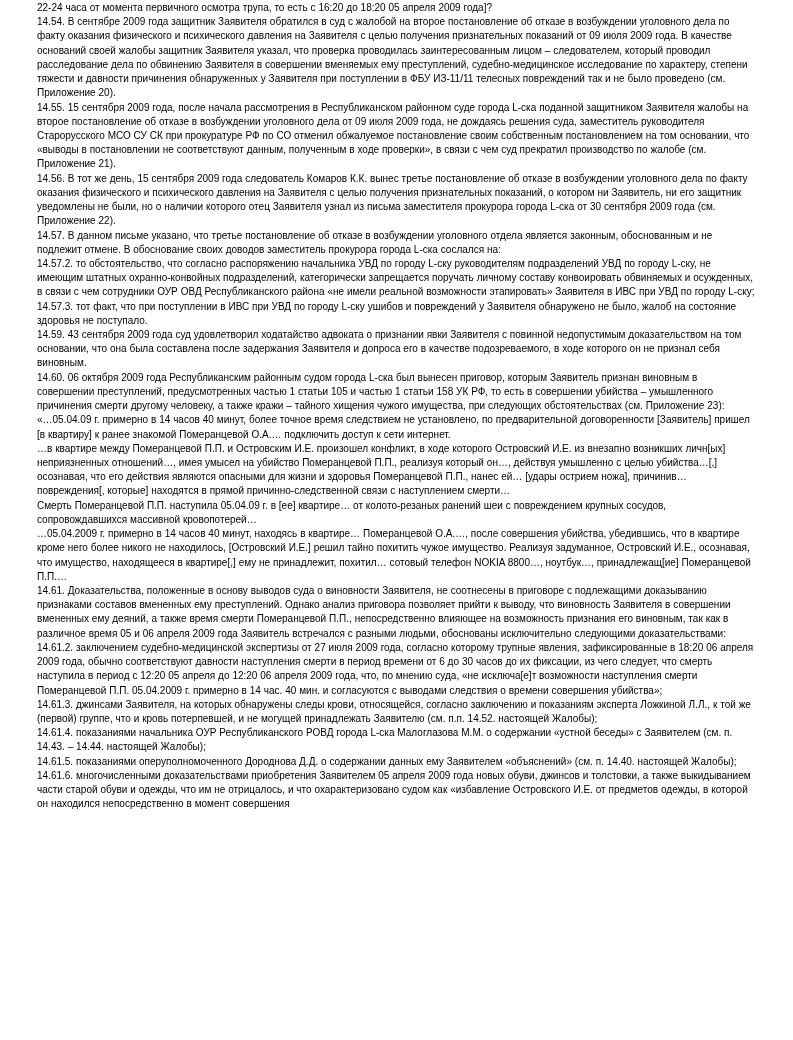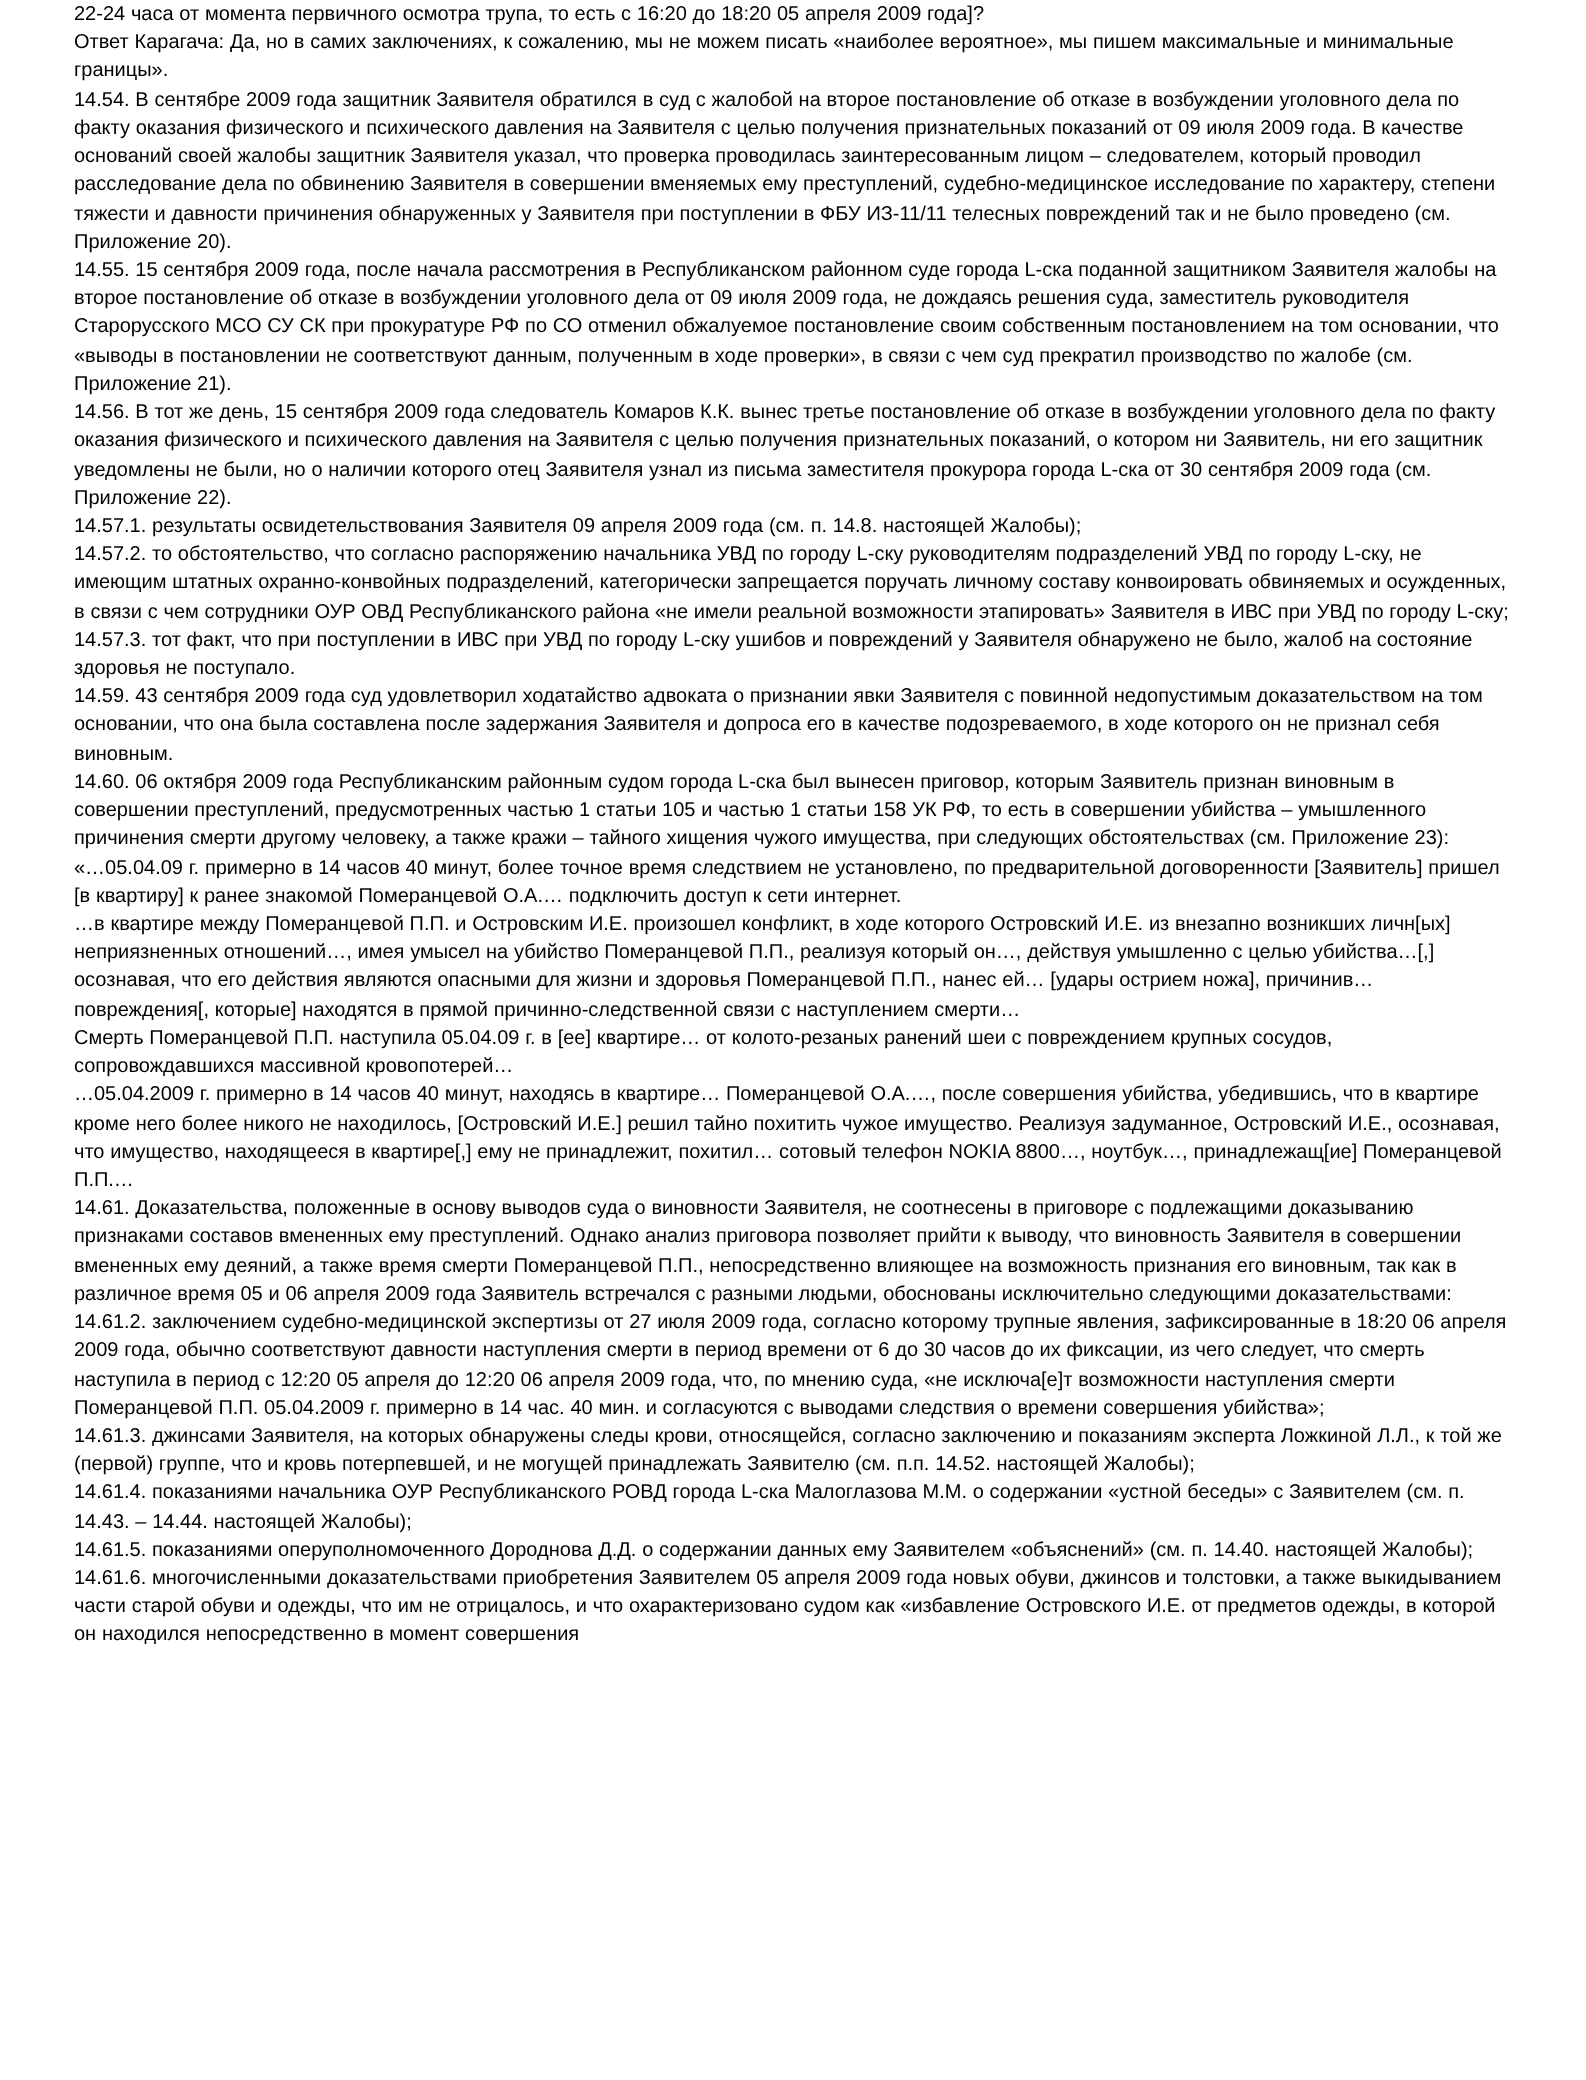--- a/index.html
+++ b/index.html
@@ -38,25 +38,24 @@
     font-weight: 400;
     -webkit-font-smoothing: none;
   }
 </style>
 </head>
 <body>
 
 <div class="page">
   <div class="doc-body">
     <p class="para">22-24 часа от момента первичного осмотра трупа, то есть с 16:20 до 18:20 05 апреля 2009 года]?</p>
-    <p class="para">Ответ Карагача: Да, но в самих заключениях, к сожалению, мы не можем писать «наиболее вероятное», мы пишем максимальные и минимальные границы».</p>
     <p class="para">14.54. В сентябре 2009 года защитник Заявителя обратился в суд с жалобой на второе постановление об отказе в возбуждении уголовного дела по факту оказания физического и психического давления на Заявителя с целью получения признательных показаний от 09 июля 2009 года. В качестве оснований своей жалобы защитник Заявителя указал, что проверка проводилась заинтересованным лицом – следователем, который проводил расследование дела по обвинению Заявителя в совершении вменяемых ему преступлений, судебно-медицинское исследование по характеру, степени тяжести и давности причинения обнаруженных у Заявителя при поступлении в ФБУ ИЗ-11/11 телесных повреждений так и не было проведено (см. Приложение 20).</p>
     <p class="para">14.55. 15 сентября 2009 года, после начала рассмотрения в Республиканском районном суде города L-ска поданной защитником Заявителя жалобы на второе постановление об отказе в возбуждении уголовного дела от 09 июля 2009 года, не дождаясь решения суда, заместитель руководителя Старорусского МСО СУ СК при прокуратуре РФ по СО отменил обжалуемое постановление своим собственным постановлением на том основании, что «выводы в постановлении не соответствуют данным, полученным в ходе проверки», в связи с чем суд прекратил производство по жалобе (см. Приложение 21).</p>
     <p class="para">14.56. В тот же день, 15 сентября 2009 года следователь Комаров К.К. вынес третье постановление об отказе в возбуждении уголовного дела по факту оказания физического и психического давления на Заявителя с целью получения признательных показаний, о котором ни Заявитель, ни его защитник уведомлены не были, но о наличии которого отец Заявителя узнал из письма заместителя прокурора города L-ска от 30 сентября 2009 года (см. Приложение 22).</p>
-    <p class="para">14.57.1. результаты освидетельствования Заявителя 09 апреля 2009 года (см. п. 14.8. настоящей Жалобы);</p>
+    <p class="para">14.57. В данном письме указано, что третье постановление об отказе в возбуждении уголовного отдела является законным, обоснованным и не подлежит отмене. В обоснование своих доводов заместитель прокурора города L-ска сослался на:</p>
     <p class="para">14.57.2. то обстоятельство, что согласно распоряжению начальника УВД по городу L-ску руководителям подразделений УВД по городу L-ску, не имеющим штатных охранно-конвойных подразделений, категорически запрещается поручать личному составу конвоировать обвиняемых и осужденных, в связи с чем сотрудники ОУР ОВД Республиканского района «не имели реальной возможности этапировать» Заявителя в ИВС при УВД по городу L-ску;</p>
     <p class="para">14.57.3. тот факт, что при поступлении в ИВС при УВД по городу L-ску ушибов и повреждений у Заявителя обнаружено не было, жалоб на состояние здоровья не поступало.</p>
     <p class="para">14.59. 43 сентября 2009 года суд удовлетворил ходатайство адвоката о признании явки Заявителя с повинной недопустимым доказательством на том основании, что она была составлена после задержания Заявителя и допроса его в качестве подозреваемого, в ходе которого он не признал себя виновным.</p>
     <p class="para">14.60. 06 октября 2009 года Республиканским районным судом города L-ска был вынесен приговор, которым Заявитель признан виновным в совершении преступлений, предусмотренных частью 1 статьи 105 и частью 1 статьи 158 УК РФ, то есть в совершении убийства – умышленного причинения смерти другому человеку, а также кражи – тайного хищения чужого имущества, при следующих обстоятельствах (см. Приложение 23):</p>
     <p class="para">«…05.04.09 г. примерно в 14 часов 40 минут, более точное время следствием не установлено, по предварительной договоренности [Заявитель] пришел [в квартиру] к ранее знакомой Померанцевой О.А.… подключить доступ к сети интернет.</p>
     <p class="para">…в квартире между Померанцевой П.П. и Островским И.Е. произошел конфликт, в ходе которого Островский И.Е. из внезапно возникших личн[ых] неприязненных отношений…, имея умысел на убийство Померанцевой П.П., реализуя который он…, действуя умышленно с целью убийства…[,] осознавая, что его действия являются опасными для жизни и здоровья Померанцевой П.П., нанес ей… [удары острием ножа], причинив… повреждения[, которые] находятся в прямой причинно-следственной связи с наступлением смерти…</p>
     <p class="para">Смерть Померанцевой П.П. наступила 05.04.09 г. в [ее] квартире… от колото-резаных ранений шеи с повреждением крупных сосудов, сопровождавшихся массивной кровопотерей…</p>
     <p class="para">…05.04.2009 г. примерно в 14 часов 40 минут, находясь в квартире… Померанцевой О.А.…, после совершения убийства, убедившись, что в квартире кроме него более никого не находилось, [Островский И.Е.] решил тайно похитить чужое имущество. Реализуя задуманное, Островский И.Е., осознавая, что имущество, находящееся в квартире[,] ему не принадлежит, похитил… сотовый телефон NOKIA 8800…, ноутбук…, принадлежащ[ие] Померанцевой П.П.…</p>
     <p class="para">14.61. Доказательства, положенные в основу выводов суда о виновности Заявителя, не соотнесены в приговоре с подлежащими доказыванию признаками составов вмененных ему преступлений. Однако анализ приговора позволяет прийти к выводу, что виновность Заявителя в совершении вмененных ему деяний, а также время смерти Померанцевой П.П., непосредственно влияющее на возможность признания его виновным, так как в различное время 05 и 06 апреля 2009 года Заявитель встречался с разными людьми, обоснованы исключительно следующими доказательствами:</p>
     <p class="para">14.61.2. заключением судебно-медицинской экспертизы от 27 июля 2009 года, согласно которому трупные явления, зафиксированные в 18:20 06 апреля 2009 года, обычно соответствуют давности наступления смерти в период времени от 6 до 30 часов до их фиксации, из чего следует, что смерть наступила в период с 12:20 05 апреля до 12:20 06 апреля 2009 года, что, по мнению суда, «не исключа[е]т возможности наступления смерти Померанцевой П.П. 05.04.2009 г. примерно в 14 час. 40 мин. и согласуются с выводами следствия о времени совершения убийства»;</p>

